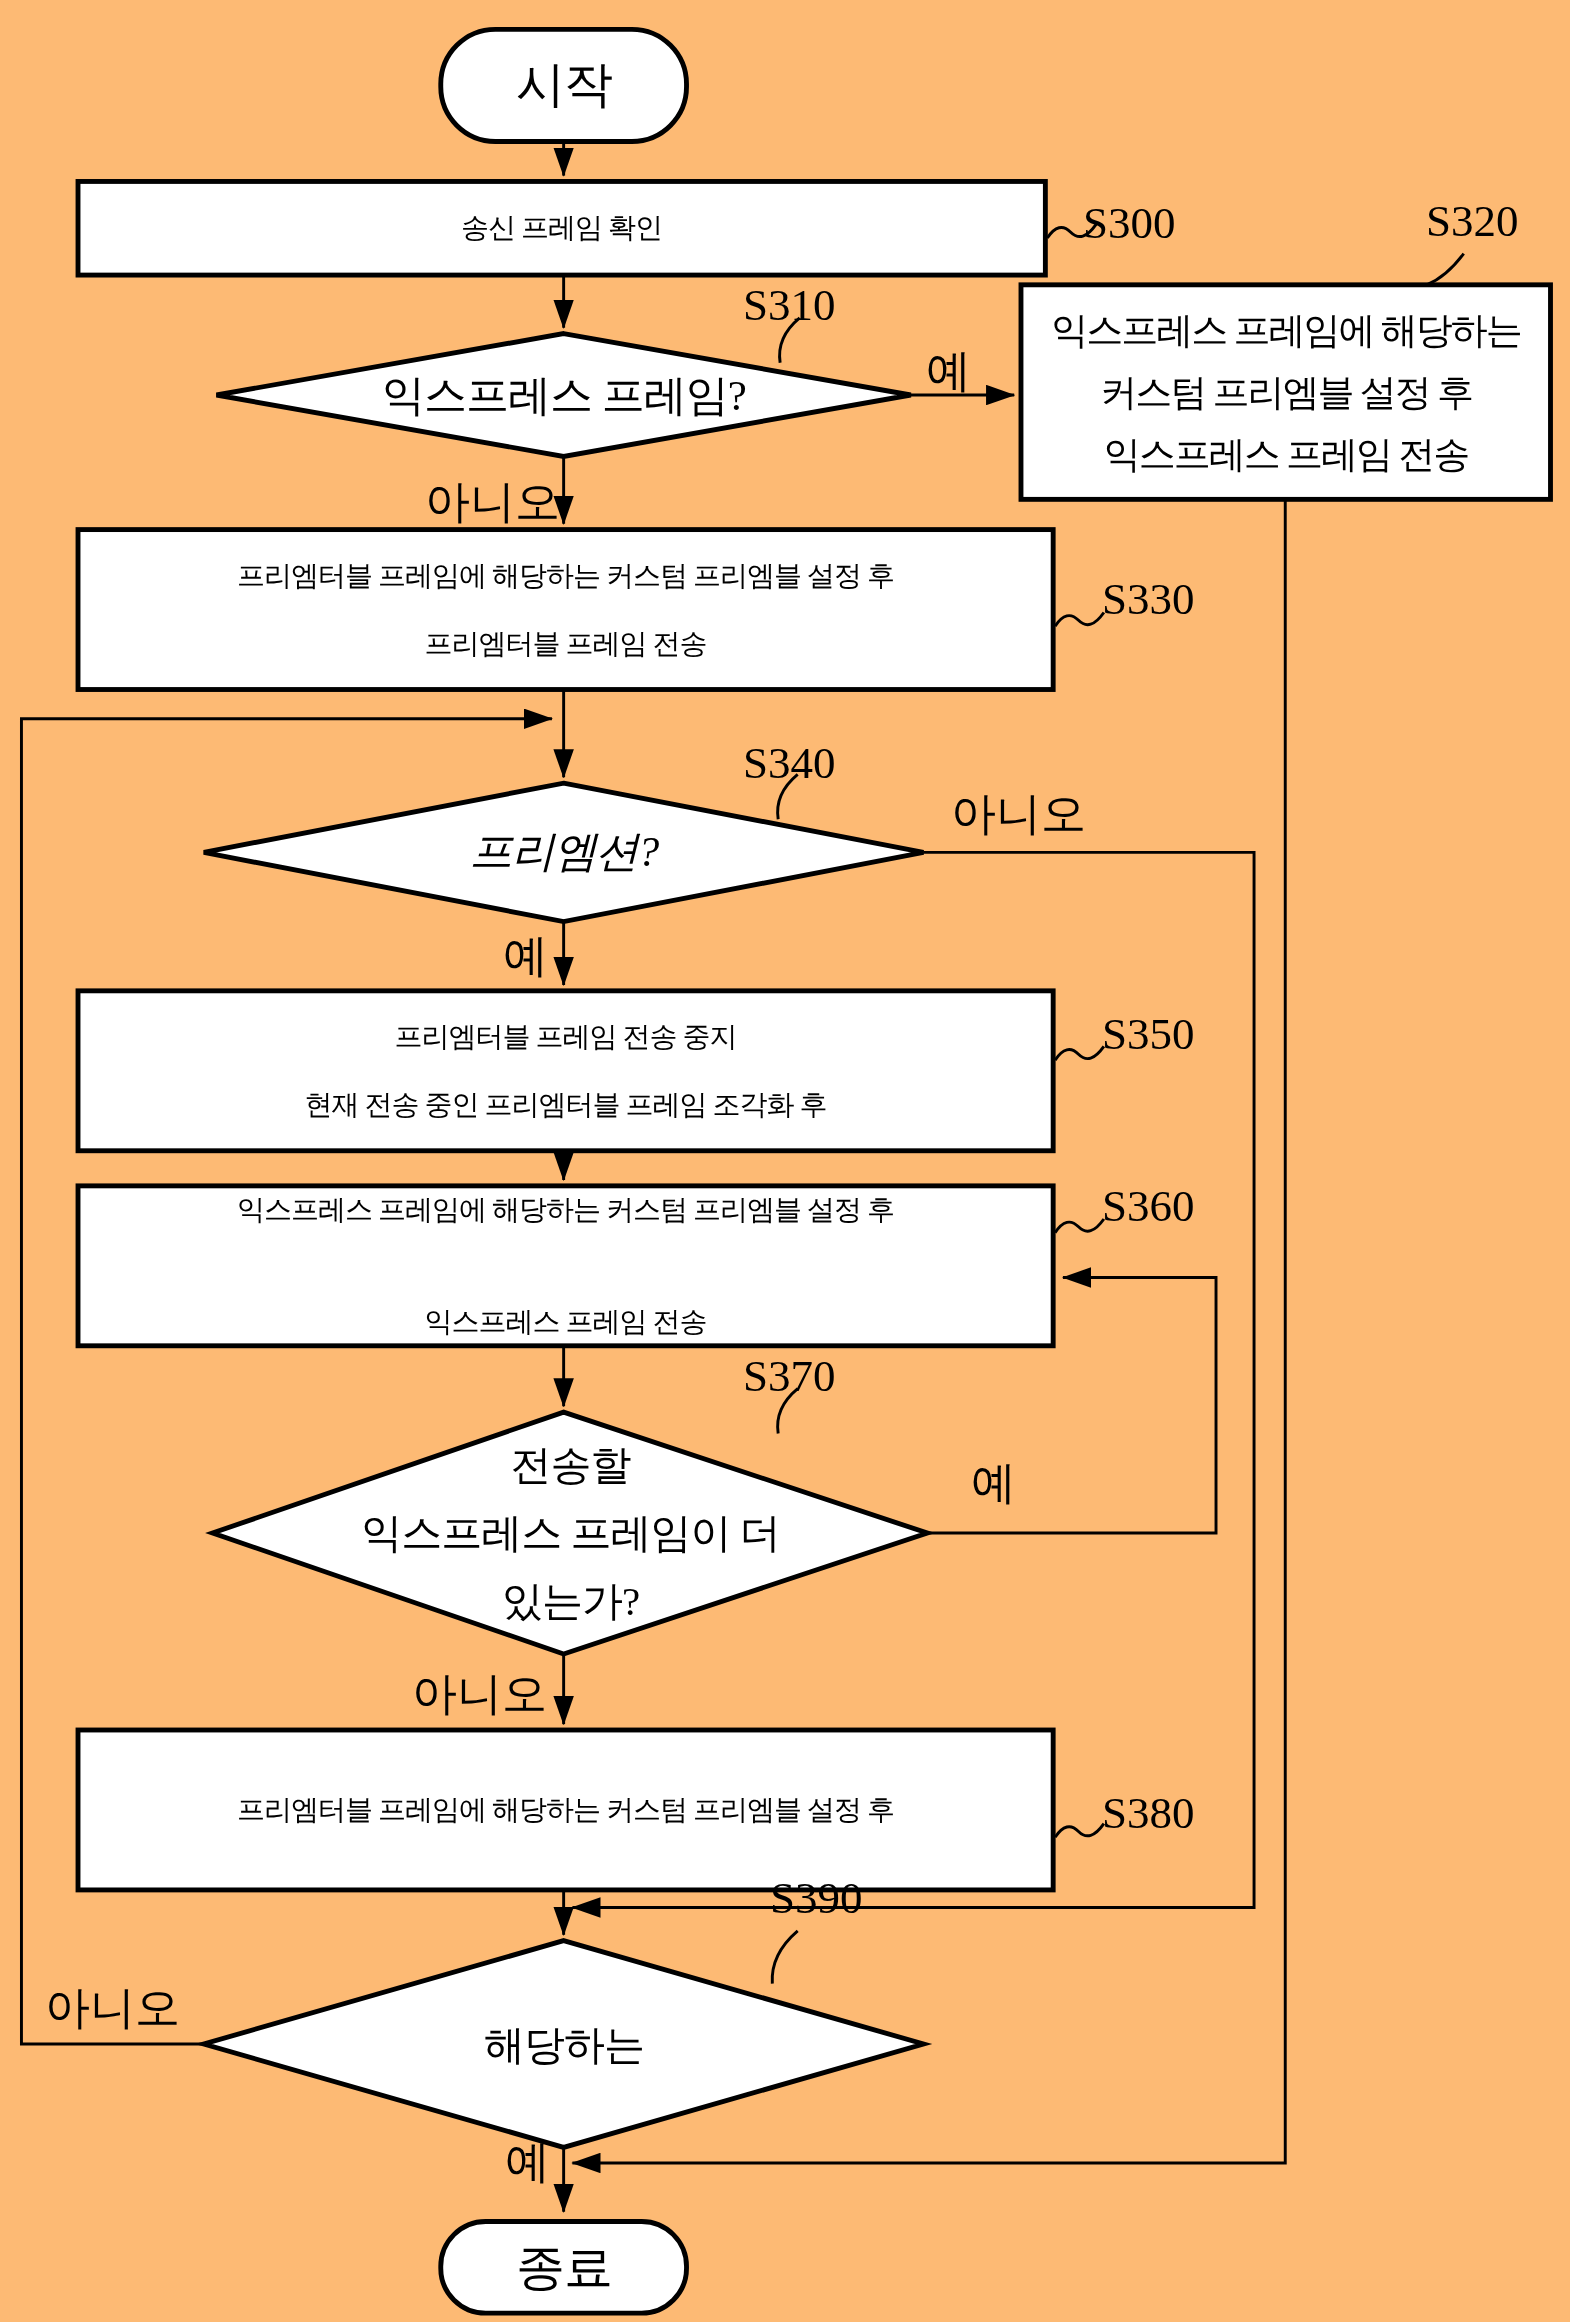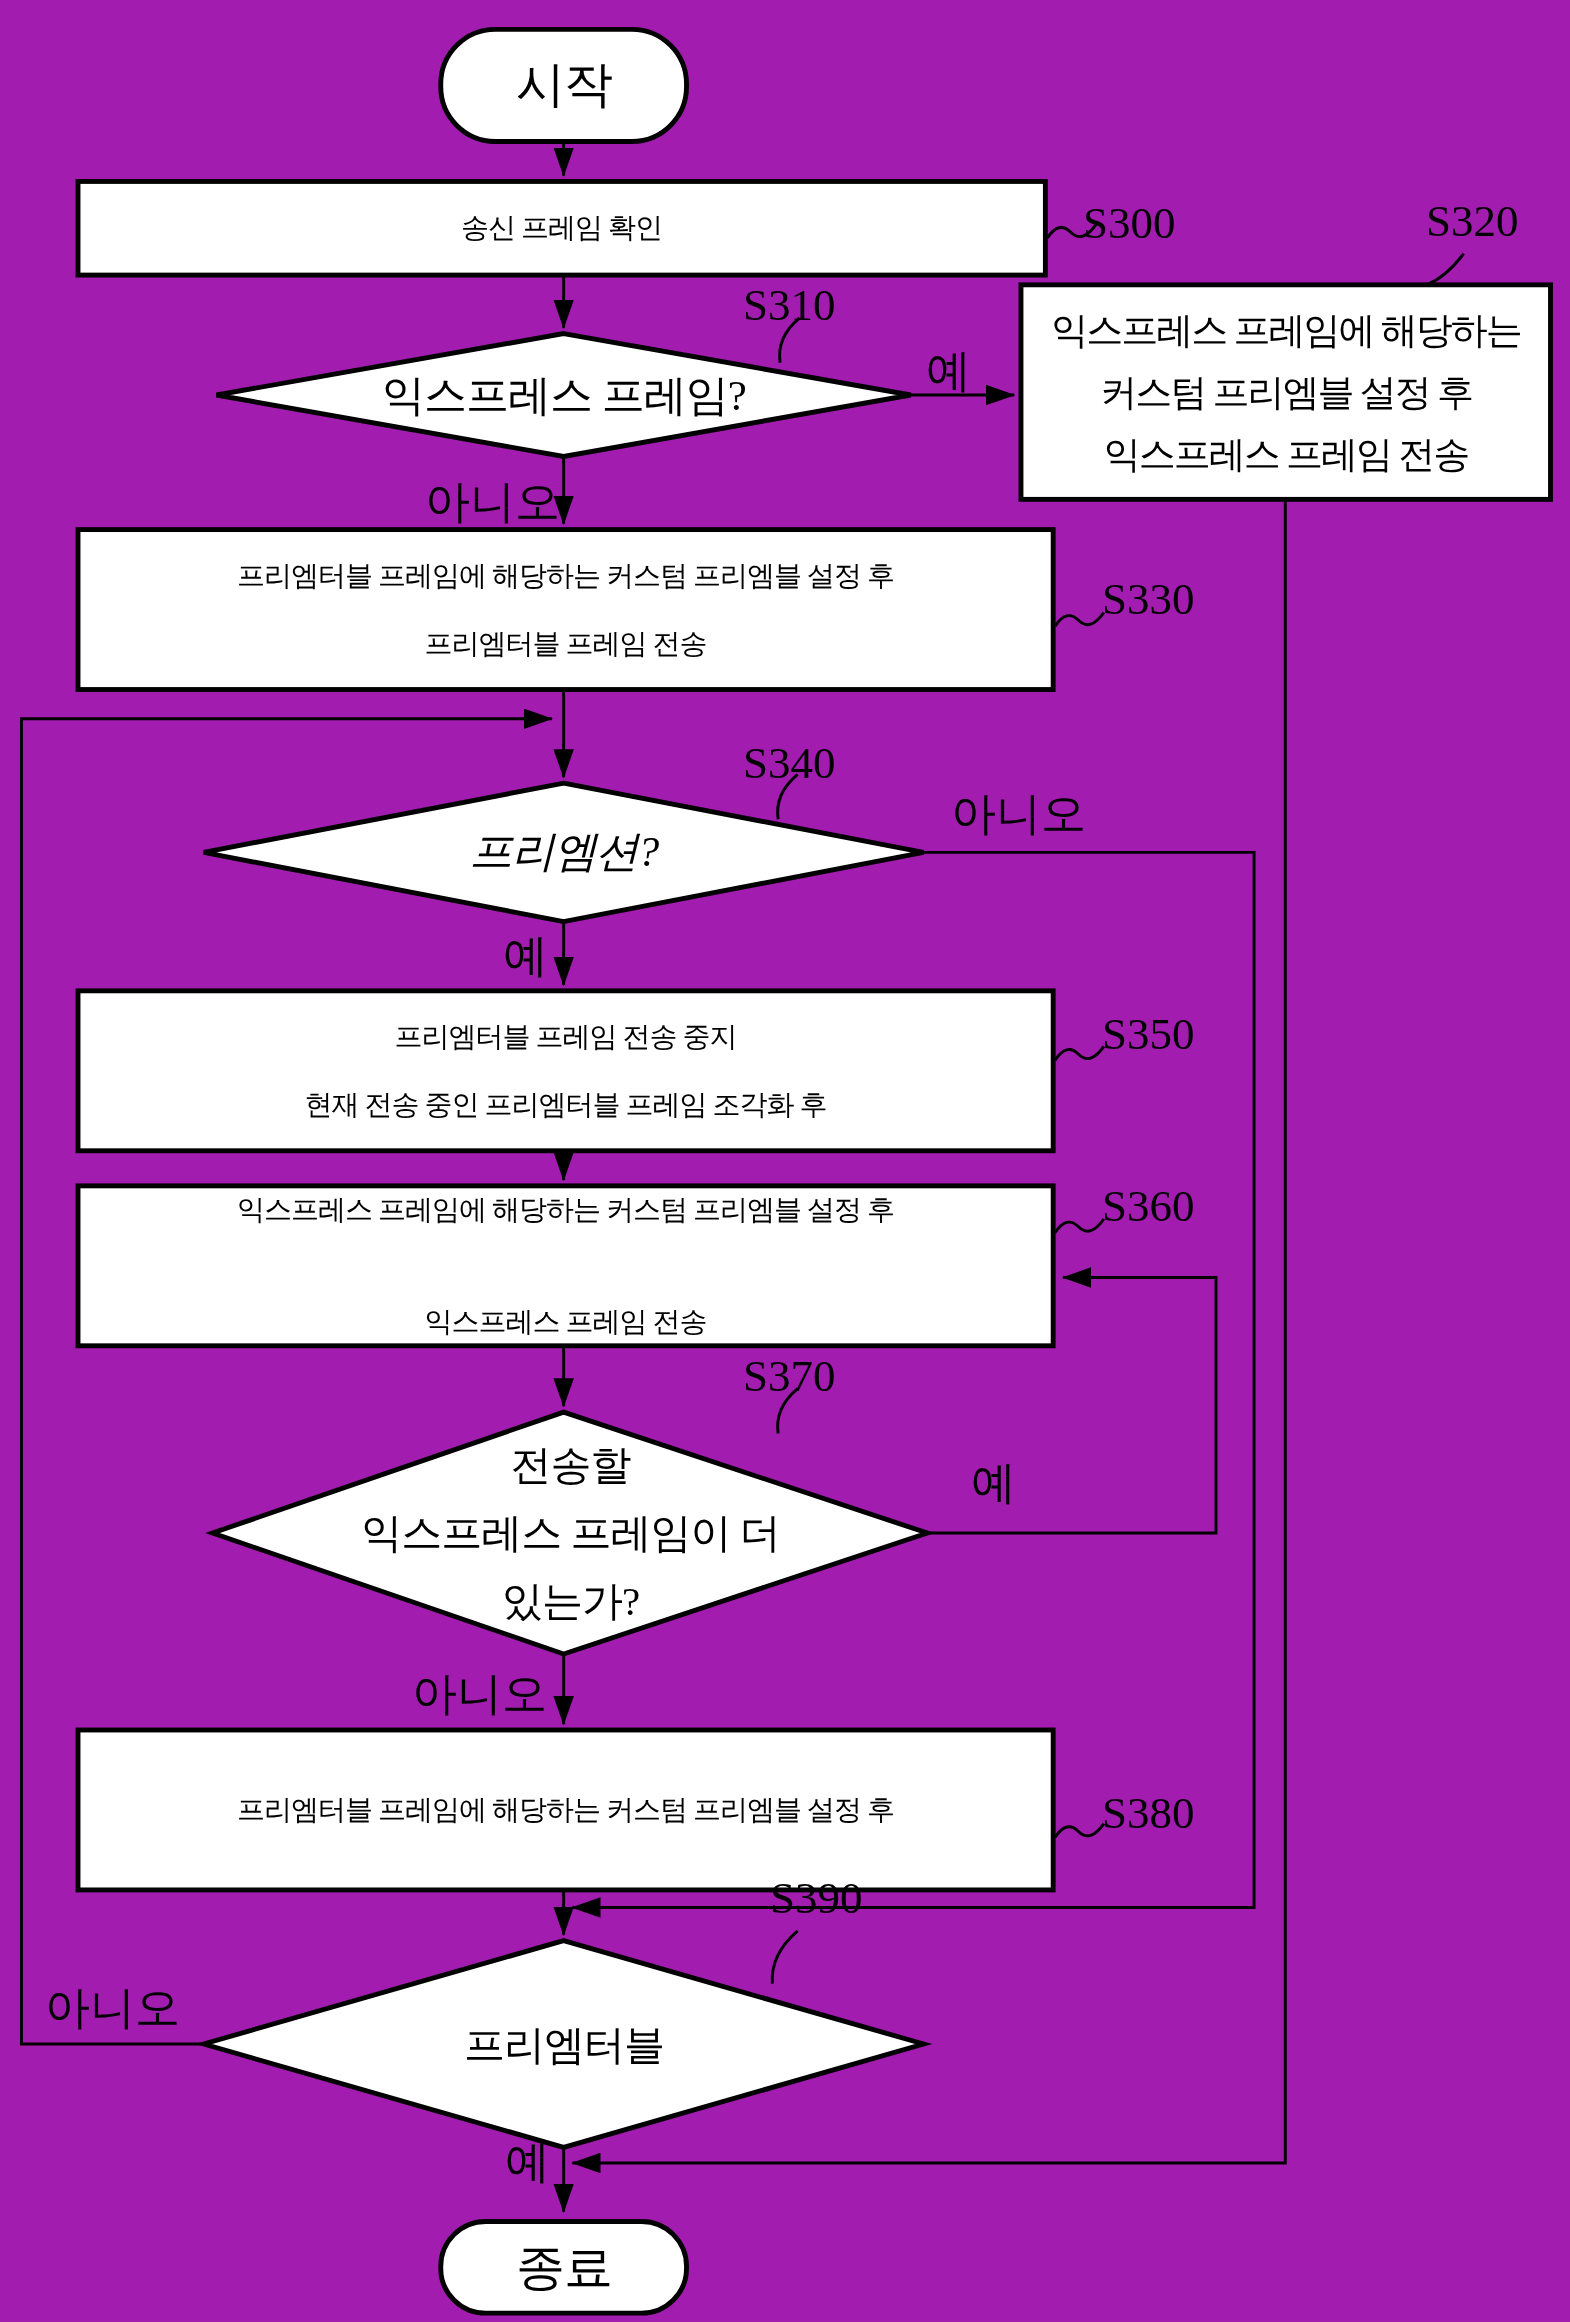--- a/index.html
+++ b/index.html
@@ -1,19 +1,19 @@
 <!DOCTYPE html>
 <html><head>
 <meta charset="utf-8">
 <style>
   html,body{margin:0;padding:0;background:#ffffff;}
   .canvas{
     position:relative;
     width:1570px;height:2322px;
-    background:#a21caf;
+    background:#fdba74;
     font-family:"Liberation Serif","DejaVu Serif",serif;
     color:#000;
     overflow:hidden;
   }
   .canvas svg{position:absolute;left:0;top:0;}
   .node{
     position:absolute;
     display:flex;flex-direction:column;
     align-items:center;justify-content:center;
     text-align:center;
@@ -138,21 +138,21 @@
     <span>전송할</span>
     <span>익스프레스 프레임이 더</span>
     <span>있는가?</span>
   </div>
 
   <div class="node t-box" style="left:78px;top:1730px;width:975px;height:160px;">
     <span>프리엠터블 프레임에 해당하는 커스텀 프리엠블 설정 후</span>
   </div>
 
   <div class="node t-diamond-sm" style="left:204px;top:1941px;width:720px;height:207px;">
-    <span>프리엠터블</span>
+    <span>해당하는</span>
   </div>
 
   <div class="node t-terminal" style="left:441px;top:2222px;width:246px;height:92px;">
     <span>종료</span>
   </div>
 
   <div class="steplabel" style="left:1083px;top:197px;">S300</div>
   <div class="steplabel" style="left:743px;top:279px;">S310</div>
   <div class="steplabel" style="left:1426px;top:195px;">S320</div>
   <div class="steplabel" style="left:1102px;top:573px;">S330</div>

